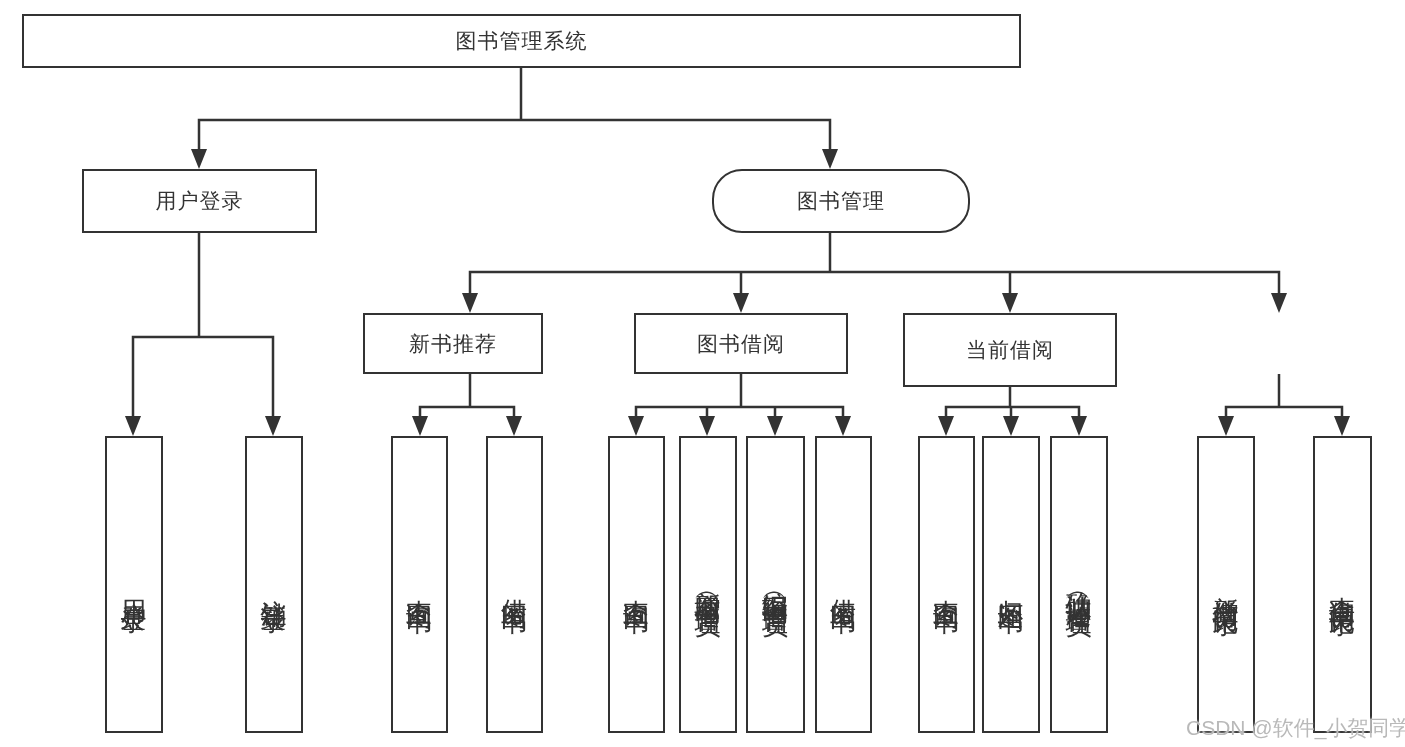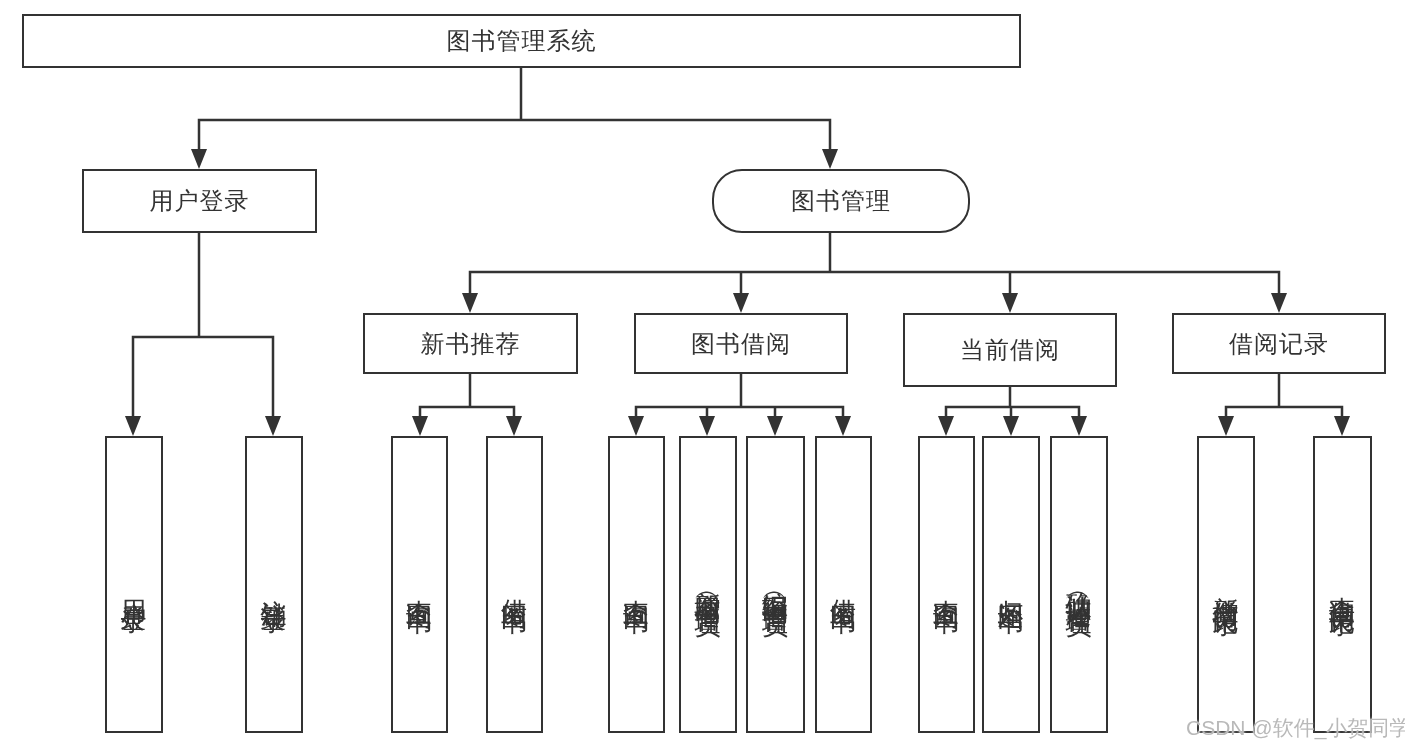--- a/index.html
+++ b/index.html
@@ -27,21 +27,21 @@
     position: absolute;
     box-sizing: border-box;
     border: 2.5px solid #333333;
     background: #ffffff;
     display: flex;
     align-items: center;
     justify-content: center;
     color: #333333;
   }
   .h-box {
-    font-size: 24px;
+    font-size: 21px;
     letter-spacing: 1px;
     white-space: nowrap;
     font-family: Liberation Serif, serif;
   }
   .v-box {
     writing-mode: vertical-rl;
     text-orientation: mixed;
     font-size: 26px;
     letter-spacing: 3px;
     line-height: 1;
@@ -103,24 +103,23 @@
       <polygon points="1218,416 1234,416 1226,436"></polygon>
       <polygon points="1334,416 1350,416 1342,436"></polygon>
     </g>
   </svg>
 
   <div class="box h-box" style="left:22px; top:14px; width:999px; height:54px;">图书管理系统</div>
 
   <div class="box h-box" style="left:82px; top:169px; width:235px; height:64px;">用户登录</div>
   <div class="box h-box" style="left:712px; top:169px; width:258px; height:64px;border-radius:30px;">图书管理</div>
 
-  <div class="box h-box" style="left:363px; top:313px; width:215px; height:61px;">新书推荐</div>
+  <div class="box h-box" style="left:363px; top:313px; width:180px; height:61px;">新书推荐</div>
   <div class="box h-box" style="left:634px; top:313px; width:214px; height:61px;text-align:right;">图书借阅</div>
   <div class="box h-box" style="left:903px; top:313px; width:214px; height:74px;">当前借阅</div>
-  <div class="box h-box" style="left:1172px; top:313px; width:214px; height:61px;">借阅记录</div>
 
   <div class="box v-box" style="left:105px; top:436px; width:58px; height:297px;">用户登录</div>
   <div class="box v-box" style="left:245px; top:436px; width:58px; height:297px;">注销登录</div>
 
   <div class="box v-box" style="left:391px; top:436px; width:57px; height:297px;">查询图书</div>
   <div class="box v-box" style="left:486px; top:436px; width:57px; height:297px;">借阅图书</div>
 
   <div class="box v-box" style="left:608px; top:436px; width:57px; height:297px;">查询图书</div>
   <div class="box v-box" style="left:679px; top:436px; width:58px; height:297px;">新增图书（管理员）</div>
   <div class="box v-box" style="left:746px; top:436px; width:59px; height:297px;">编辑图书（管理员）</div>

